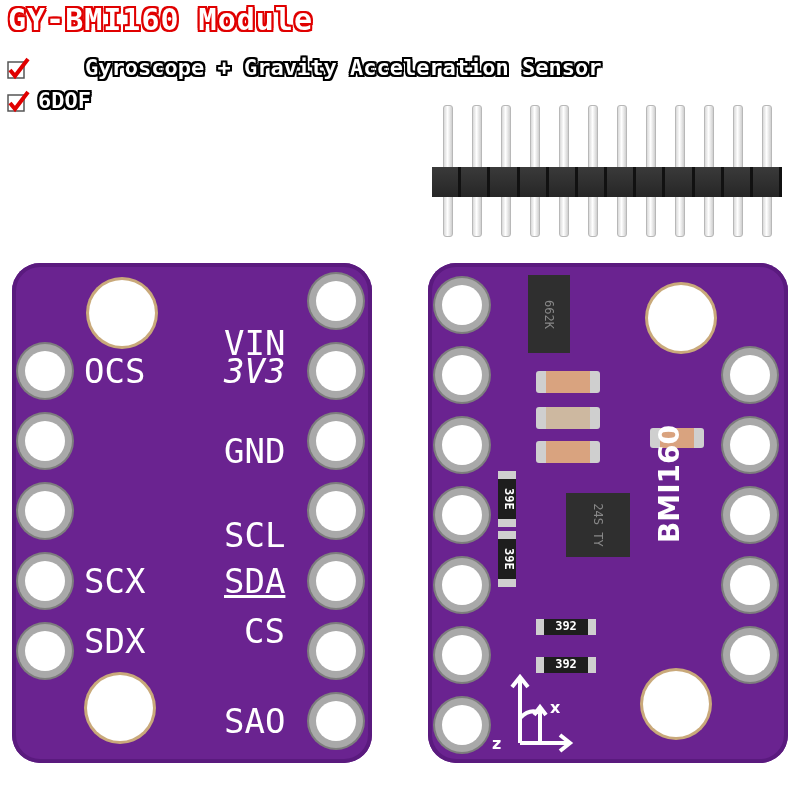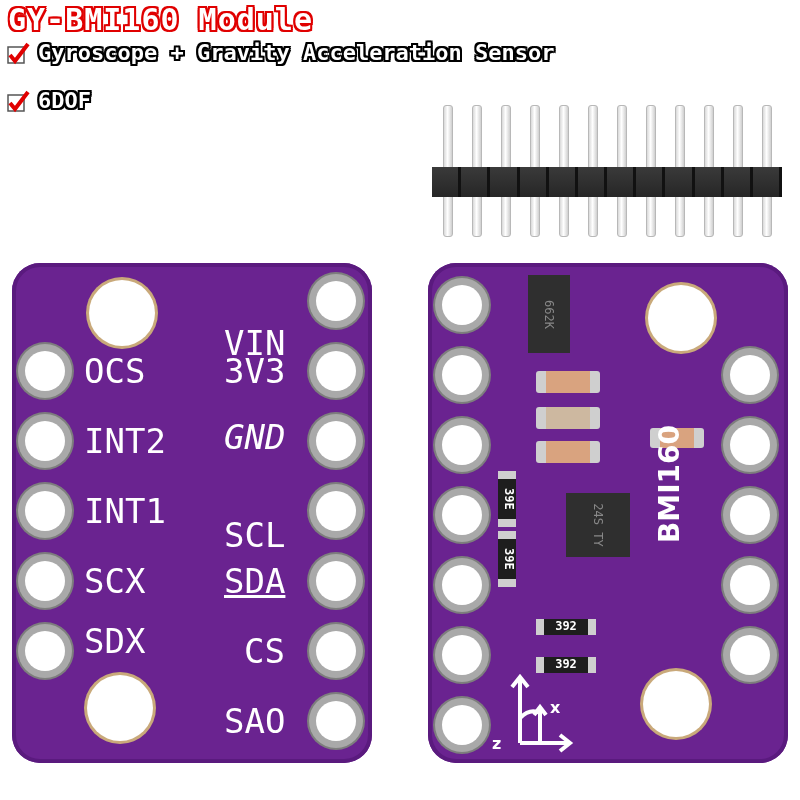--- a/index.html
+++ b/index.html
@@ -20,21 +20,21 @@
   .smd{position:absolute;background:#d9a37f;border-left:10px solid #cfcfcf;border-right:10px solid #cfcfcf;border-radius:3px;}
   .res{position:absolute;background:#1e1e1e;border-left:8px solid #cfcfcf;border-right:8px solid #cfcfcf;color:#fff;font-family:"DejaVu Sans Mono",monospace;font-size:12px;font-weight:bold;text-align:center;}
   .chip{position:absolute;background:#2f2f2f;color:#888;font-family:"DejaVu Sans Mono",monospace;font-size:12px;display:flex;align-items:center;justify-content:center;}
   .silk{position:absolute;color:#fff;font-family:"DejaVu Sans",sans-serif;font-weight:bold;}
 </style>
 </head>
 <body>
 
 <div class="title">GY-BMI160 Module</div>
 
-<div class="feature" style="top:40px;">
+<div class="feature" style="top:55px;gap:47px;">
   <svg class="chk" viewBox="0 0 24 24">
       <rect x="2" y="6" width="16" height="16" fill="#fff" stroke="#555" stroke-width="1.5"></rect>
       <path d="M4 14 L9 20 L22 3" fill="none" stroke="#e00000" stroke-width="4"></path>
     </svg>
   <span>Gyroscope + Gravity Acceleration Sensor</span>
 </div>
 <div class="feature" style="top:88px;">
   <svg class="chk" viewBox="0 0 24 24">
       <rect x="2" y="6" width="16" height="16" fill="#fff" stroke="#555" stroke-width="1.5"></rect>
       <path d="M4 14 L9 20 L22 3" fill="none" stroke="#e00000" stroke-width="4"></path>
@@ -83,31 +83,29 @@
 
   <div class="pad" style="left:304px;top:18px;"></div>
   <div class="pad" style="left:304px;top:88px;"></div>
   <div class="pad" style="left:304px;top:158px;"></div>
   <div class="pad" style="left:304px;top:228px;"></div>
   <div class="pad" style="left:304px;top:298px;"></div>
   <div class="pad" style="left:304px;top:368px;"></div>
   <div class="pad" style="left:304px;top:438px;"></div>
 
   <div class="lbl" style="left:72px;top:88px;">OCS</div>
-  <div class="lbl" style="left:72px;top:158px;">INT2</div>
-  <div class="lbl" style="left:72px;top:228px;">INT1</div>
   <div class="lbl" style="left:72px;top:298px;">SCX</div>
   <div class="lbl" style="left:72px;top:358px;">SDX</div>
 
   <div class="lbl" style="left:212px;top:18px;margin-top:42px;">VIN</div>
-  <div class="lbl" style="left:212px;top:88px;">3V3</div>
-  <div class="lbl" style="left:212px;top:154px;font-style:italic;">GND</div>
+  <div class="lbl" style="left:212px;top:88px;font-style:italic;">3V3</div>
+  <div class="lbl" style="left:212px;top:168px;">GND</div>
   <div class="lbl" style="left:212px;top:228px;margin-top:24px;">SCL</div>
   <div class="lbl" style="left:212px;top:298px;text-decoration:underline;">SDA</div>
-  <div class="lbl" style="left:232px;top:368px;">CS</div>
+  <div class="lbl" style="left:232px;top:348px;">CS</div>
   <div class="lbl" style="left:212px;top:438px;">SAO</div>
 </div>
 
 <div class="board" style="left:428px;top:263px;width:360px;height:500px;">
   <div class="hole" style="left:220px;top:22px;"></div>
   <div class="hole" style="left:215px;top:408px;"></div>
 
   <div class="pad" style="left:14px;top:22px;"></div>
   <div class="pad" style="left:14px;top:92px;"></div>
   <div class="pad" style="left:14px;top:162px;"></div>

